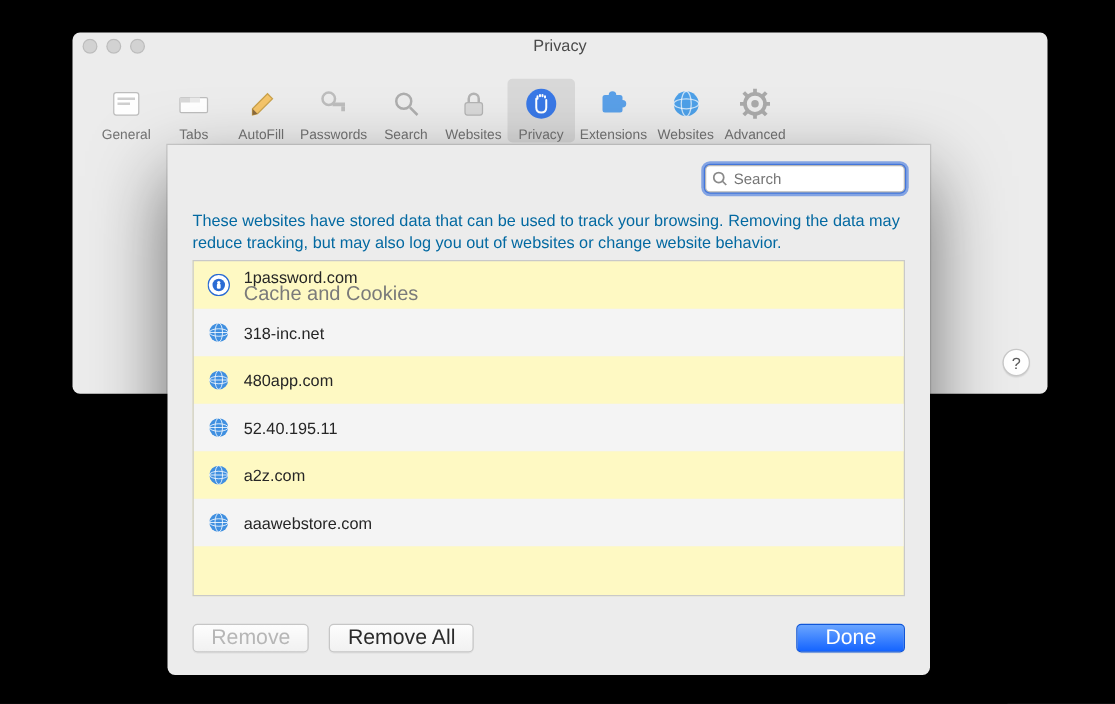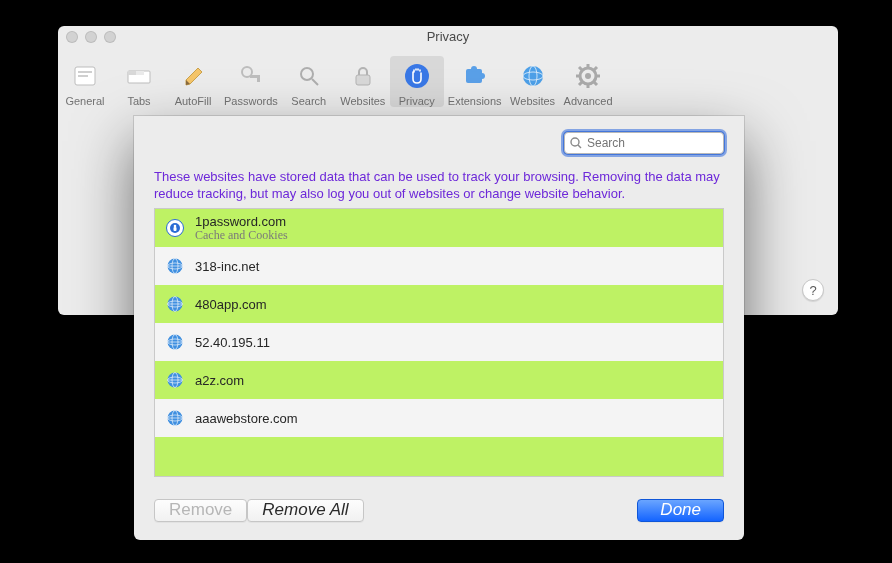--- a/index.html
+++ b/index.html
@@ -2,42 +2,42 @@
 <html><head>
 <meta charset="utf-8">
 <style>
   html,body{margin:0;padding:0;height:100%;background:#000;font-family:-apple-system,"Helvetica Neue",Arial,sans-serif;font-size:13px;color:#2a2a2a;}
   .stage{width:806px;height:563px;position:relative;background:#000;}
   
   .window{position:absolute;left:58px;top:26px;width:780px;height:289px;background:#ececec;border-radius:6px;box-shadow:0 20px 50px rgba(0,0,0,.6),0 0 0 1px rgba(0,0,0,.15);}
   .titlebar{height:22px;position:relative;text-align:center;line-height:22px;font-size:13px;color:#4a4a4a;-webkit-user-select:none;}
   .traffic{position:absolute;left:8px;top:5px;display:flex;gap:7px;}
   .tl{width:12px;height:12px;border-radius:50%;background:#d2d2d2;border:1px solid rgba(0,0,0,.1);box-sizing:border-box;}
-  .toolbar{height:66px;display:flex;padding:0 0;align-items:center;}
+  .toolbar{height:66px;display:flex;padding:0 16px;align-items:flex-end;}
   .titem{display:flex;flex-direction:column;align-items:center;width:auto;min-width:46px;padding:2px 4px 0;color:#737373;font-size:11px;cursor:default;}
   .titem .ico{width:32px;height:32px;margin:2px 0 3px;display:flex;align-items:center;justify-content:center;}
   .titem.active{background:#d8d8d8;border-radius:4px;}
   .help{position:absolute;right:14px;bottom:14px;width:20px;height:20px;border-radius:50%;background:#fff;border:1px solid #c8c8c8;display:flex;align-items:center;justify-content:center;color:#5b5b5b;font-size:13px;box-shadow:0 1px 1px rgba(0,0,0,.1);}
   
   .sheet{position:absolute;left:134px;top:116px;width:610px;height:424px;background:#ececec;border-radius:0 0 6px 6px;box-shadow:0 25px 60px rgba(0,0,0,.55),0 0 0 1px rgba(0,0,0,.12);}
   .searchwrap{position:absolute;right:20px;top:16px;width:160px;}
   .search{width:100%;height:22px;border-radius:4px;border:1px solid #b8b8b8;background:#fff;box-sizing:border-box;padding:0 6px 0 22px;font-size:12px;outline:none;box-shadow:0 0 0 3px rgba(63,117,222,.6),0 0 0 1px #4a79d6;}
   .searchwrap .mag{position:absolute;left:6px;top:5px;color:#8a8a8a;}
-  .desc{position:absolute;left:20px;top:52px;right:20px;font-size:13px;line-height:17px;color:#6d28d9;}
-  .list{position:absolute;left:20px;top:92px;right:20px;height:267px;background:#bef264;border:1px solid #c9c9c9;overflow:hidden;border-radius:0;}
+  .desc{position:absolute;left:20px;top:52px;right:20px;font-size:13px;line-height:17px;color:#0369a1;}
+  .list{position:absolute;left:20px;top:92px;right:20px;height:267px;background:#fef9c3;border:1px solid #c9c9c9;overflow:hidden;border-radius:0;}
   .row{height:38px;display:flex;align-items:center;padding:0 10px;box-sizing:border-box;}
   .row:nth-child(even){background:#f4f4f4;}
   .row .ri{width:20px;height:20px;margin-right:10px;display:flex;align-items:center;justify-content:center;}
   .row .txt{display:flex;flex-direction:column;justify-content:center;}
   .row .dom{font-size:13px;line-height:15px;color:#262626;}
-  .row .sub{font-size:12px;line-height:13px;color:#7a7a7a;font-family:Liberation Serif, serif;}
+  .row .sub{font-size:16px;line-height:13px;color:#7a7a7a;}
   .btnrow{position:absolute;left:20px;right:20px;bottom:18px;display:flex;align-items:center;}
   .btn{height:21px;padding:0 14px;border-radius:4px;border:1px solid #c6c6c6;background:linear-gradient(#fdfdfd,#f1f1f1);font-size:17px;line-height:19px;color:#2b2b2b;box-shadow:0 1px 0 rgba(0,0,0,.04);}
   .btn.disabled{color:#b6b6b6;}
-  .btn + .btn{margin-left:0;font-style:italic;}
+  .btn + .btn{margin-left:16px;}
   .btn.primary{margin-left:auto;background:linear-gradient(#6aa5ff,#1464ff);border:1px solid #0f56d8;color:#fff;padding:0 22px;}
   svg{display:block;}
 </style>
 </head>
 <body>
 <div class="stage">
 
 <div class="window">
   <div class="titlebar">
     <div class="traffic">

